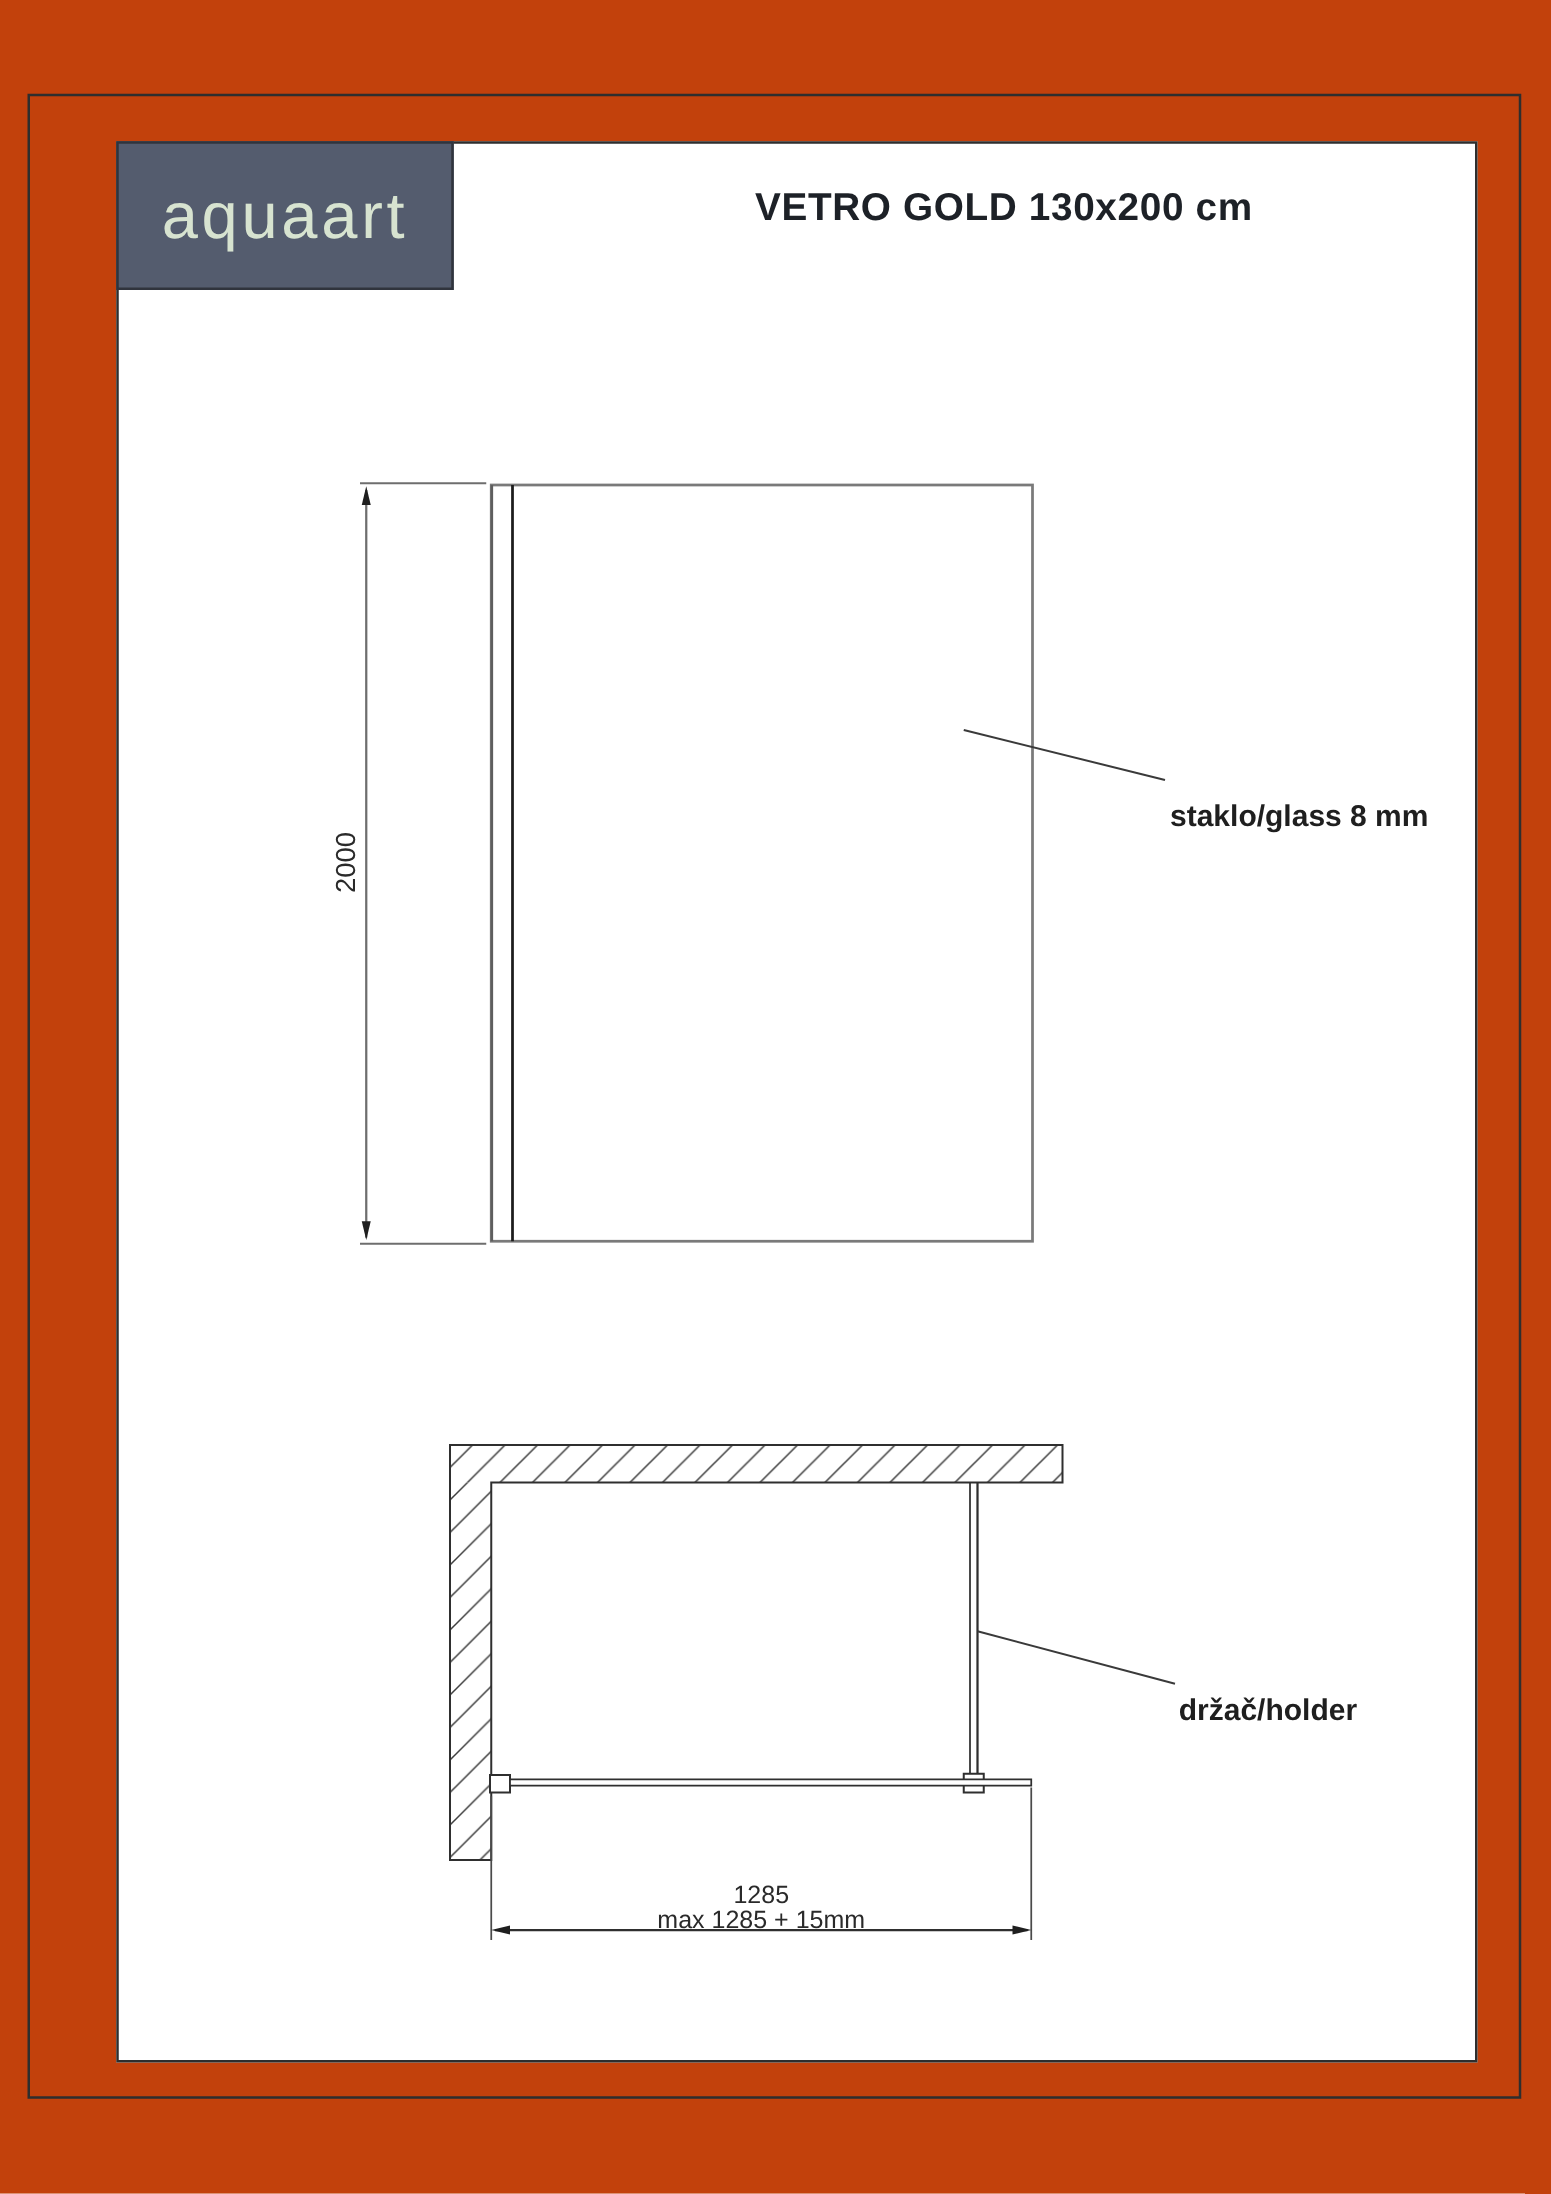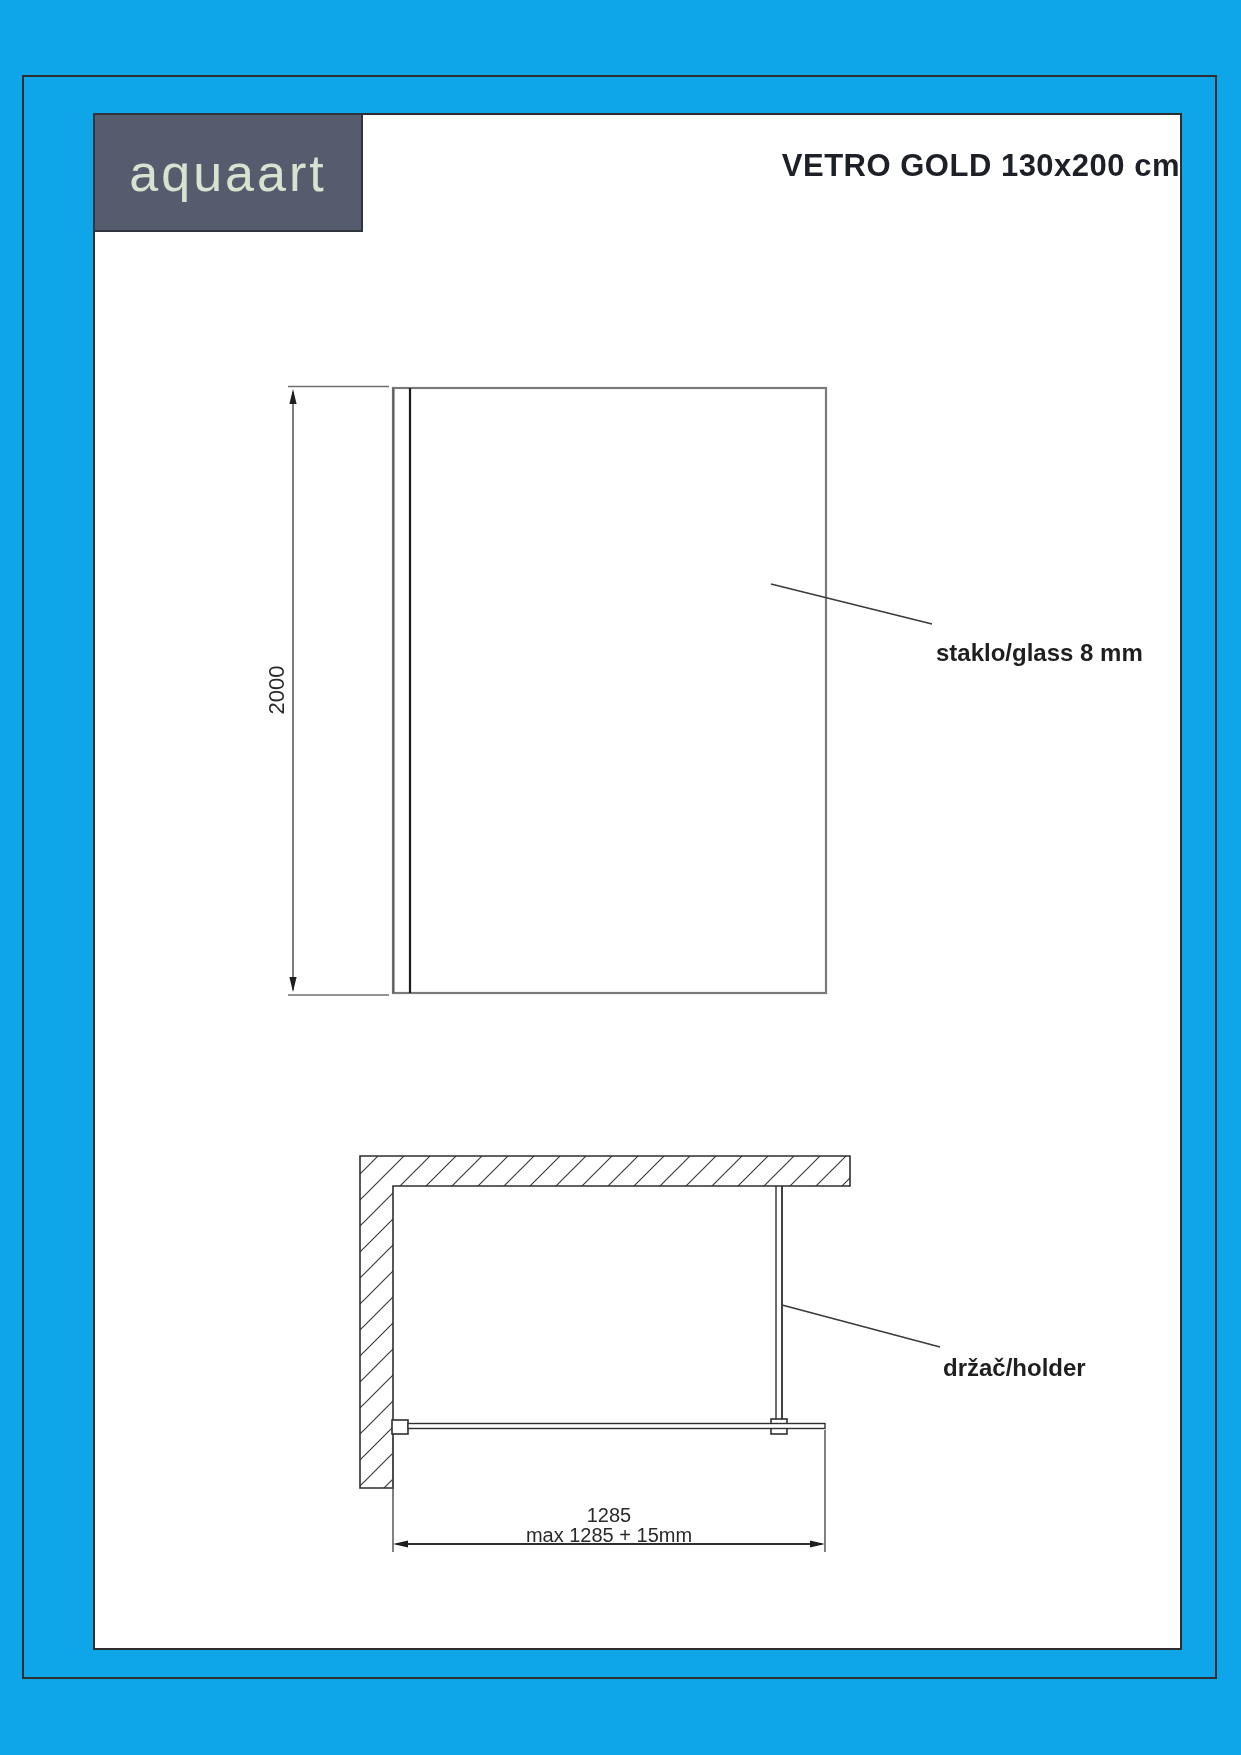--- a/index.html
+++ b/index.html
@@ -1,27 +1,27 @@
 <!DOCTYPE html>
 <html><head>
 <meta charset="utf-8">
 <style>
   html,body{margin:0;padding:0;background:#ffffff;}
-  .page{position:relative;width:1241px;height:1755px;background:#0ea5e9;
+  .page{position:relative;width:1241px;height:1755px;background:#c2410c;
         font-family:"Liberation Sans",sans-serif;overflow:hidden;}
   .outer-border{position:absolute;left:22px;top:75px;width:1195px;height:1604px;
         border:2px solid #2e2e2e;box-sizing:border-box;}
   .content-frame{position:absolute;left:93px;top:113px;width:1089px;height:1537px;
         border:2px solid #2e2e2e;box-sizing:border-box;background:#ffffff;}
   .logo-box{position:absolute;left:93px;top:113px;width:270px;height:119px;
         background:#545c6e;border:2px solid #30343d;box-sizing:border-box;
         display:flex;align-items:center;justify-content:center;}
   .logo-text{color:#d7e3d0;font-size:52px;font-weight:400;letter-spacing:3px;line-height:1;}
-  .title-wrap{position:absolute;left:580px;top:136px;width:600px;height:60px;
-        display:flex;align-items:center;justify-content:flex-end;}
+  .title-wrap{position:absolute;left:604px;top:136px;width:600px;height:60px;
+        display:flex;align-items:center;justify-content:flex-start;}
   .title-text{color:#1d2127;font-size:31px;font-weight:700;letter-spacing:0.5px;white-space:nowrap;}
   svg text{font-family:"Liberation Sans",sans-serif;}
   .lbl-bold{font-weight:700;font-size:24px;fill:#1f1f1f;}
   .dim-txt{font-weight:400;font-size:20px;fill:#2a2a2a;}
   .dim-txt-v{font-weight:400;font-size:22px;fill:#2a2a2a;}
 </style>
 </head>
 <body>
 
 <div class="page">

